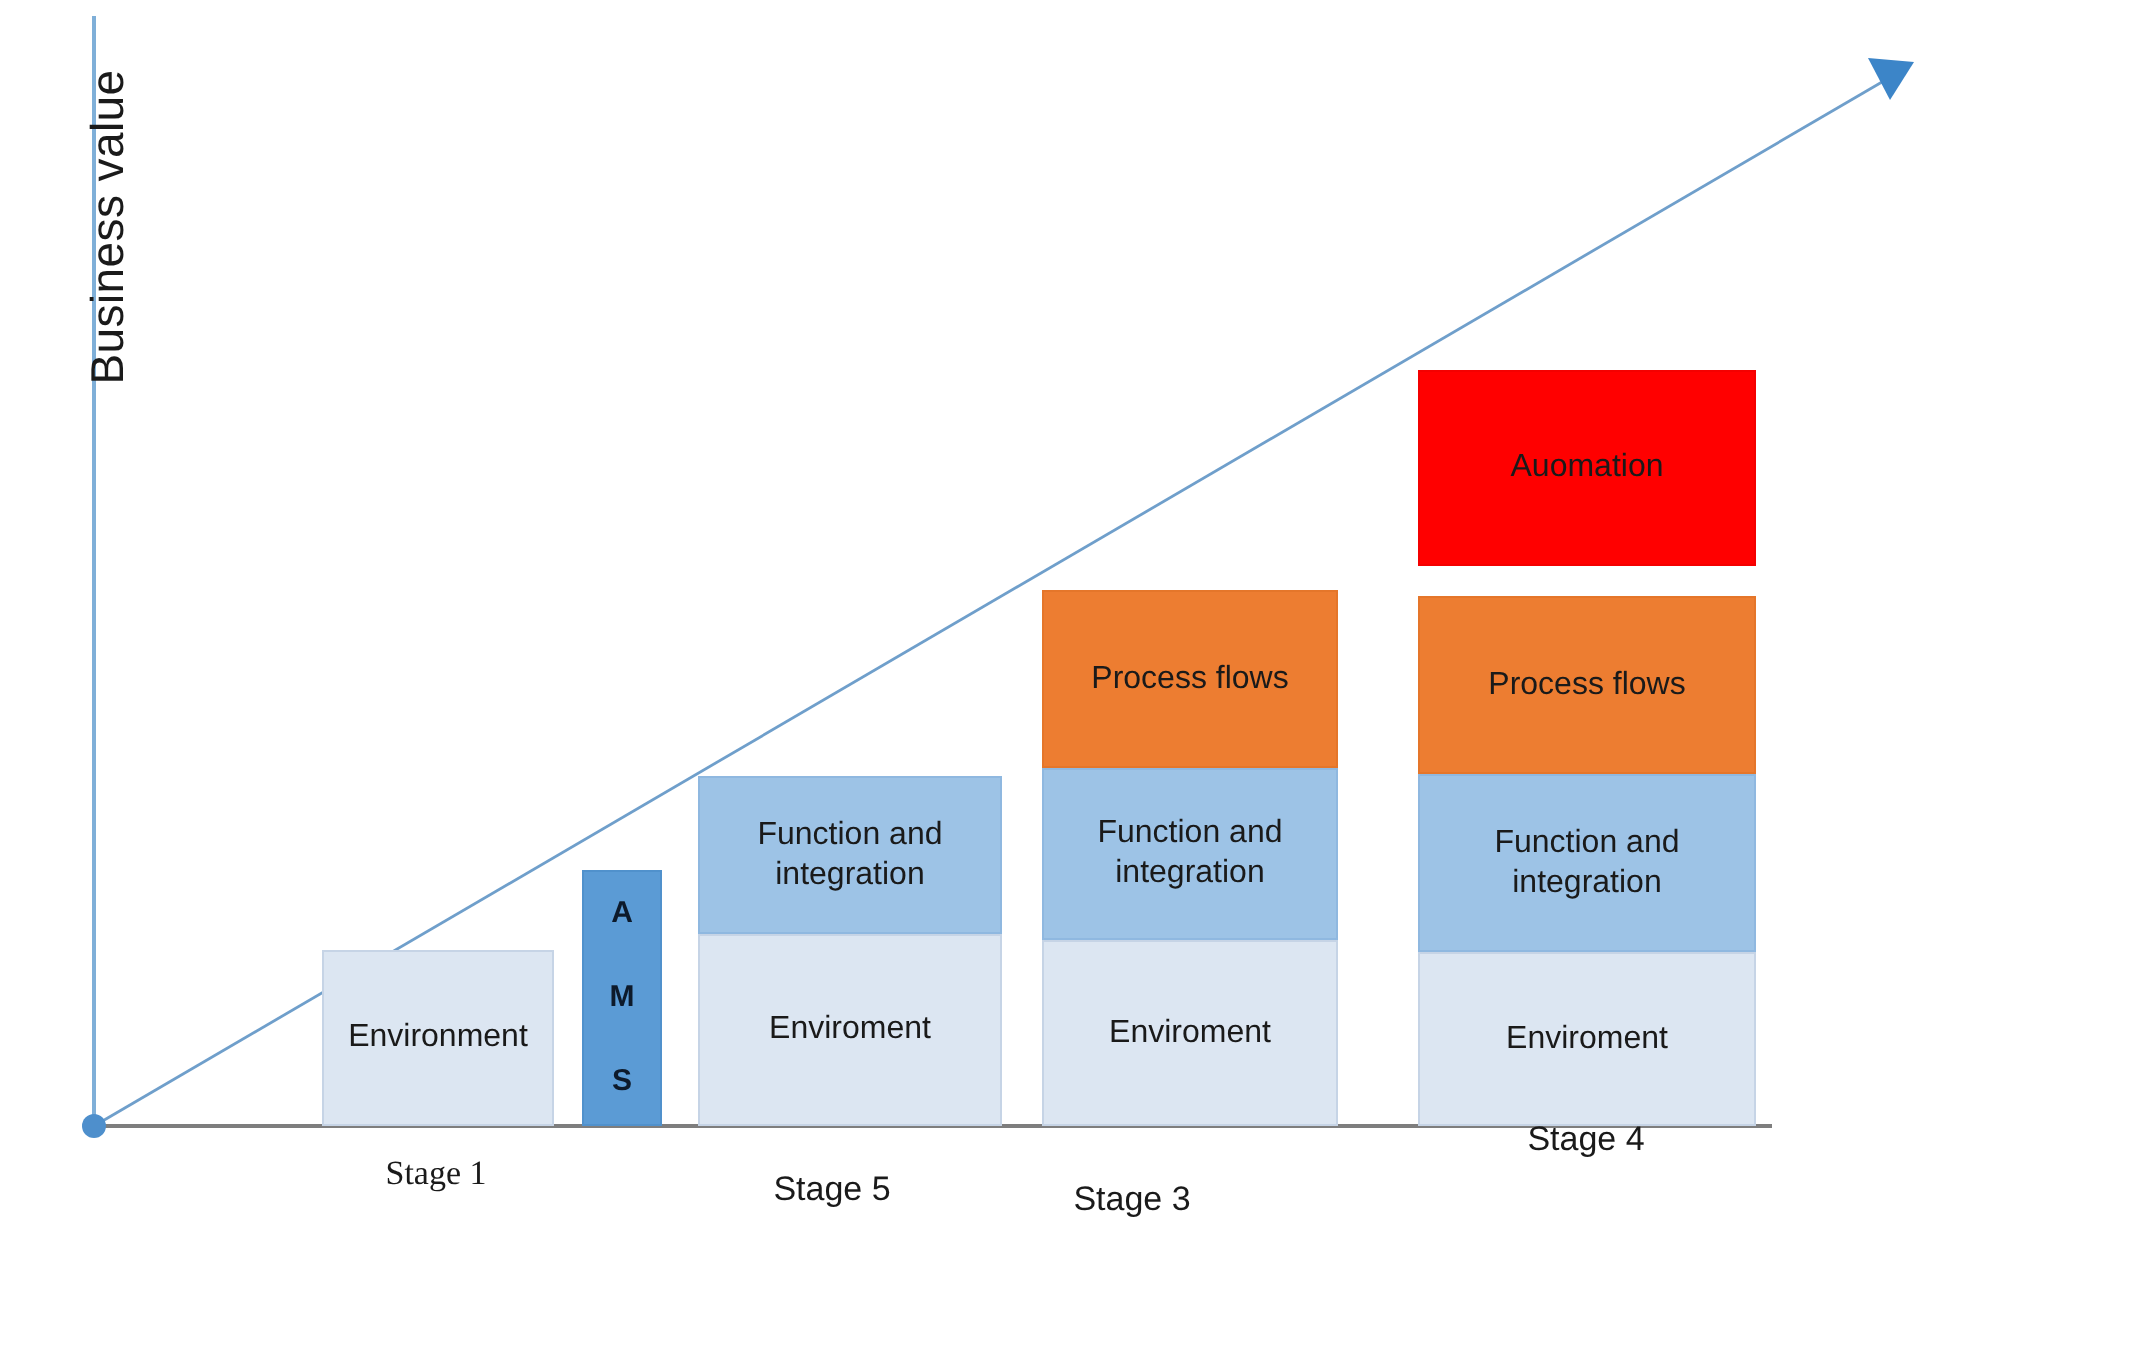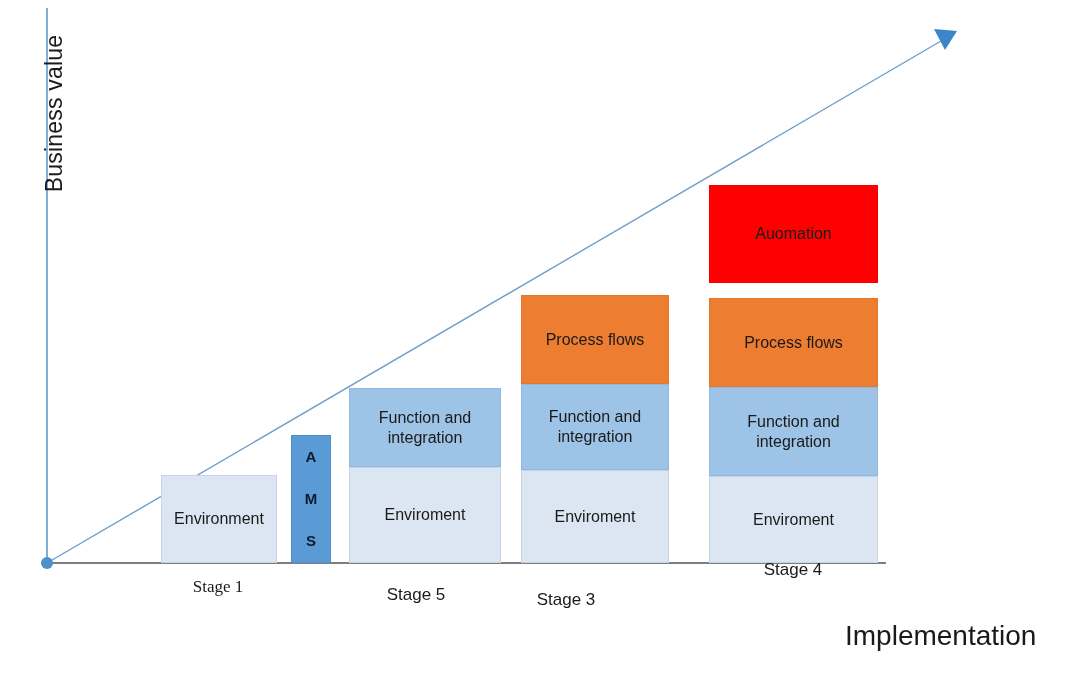--- a/index.html
+++ b/index.html
@@ -130,21 +130,20 @@
 </head>
 <body>
 
 <div id="canvas">
 
   <div class="axis-y"></div>
   <div class="axis-x"></div>
 
   <div class="y-axis-label">Business value</div>
 
-  <div class="x-axis-label">Implementation</div>
 
   <svg class="trend-svg" viewBox="0 0 1073 674" xmlns="http://www.w3.org/2000/svg">
     <line x1="47" y1="563" x2="941" y2="41" stroke="#6F9FCB" stroke-width="1.4"></line>
     <circle cx="47" cy="563" r="6" fill="#4E8FCC"></circle>
     <polygon points="934,29 957,31 945,50" fill="#3C85C8"></polygon>
   </svg>
 
   <div class="bar-group" style="left:161px; top:475px; width:116px; height:88px;">
     <div class="seg env" style="left:0; top:0; width:116px; height:88px;">
       <span class="seg-label">Environment</span>

